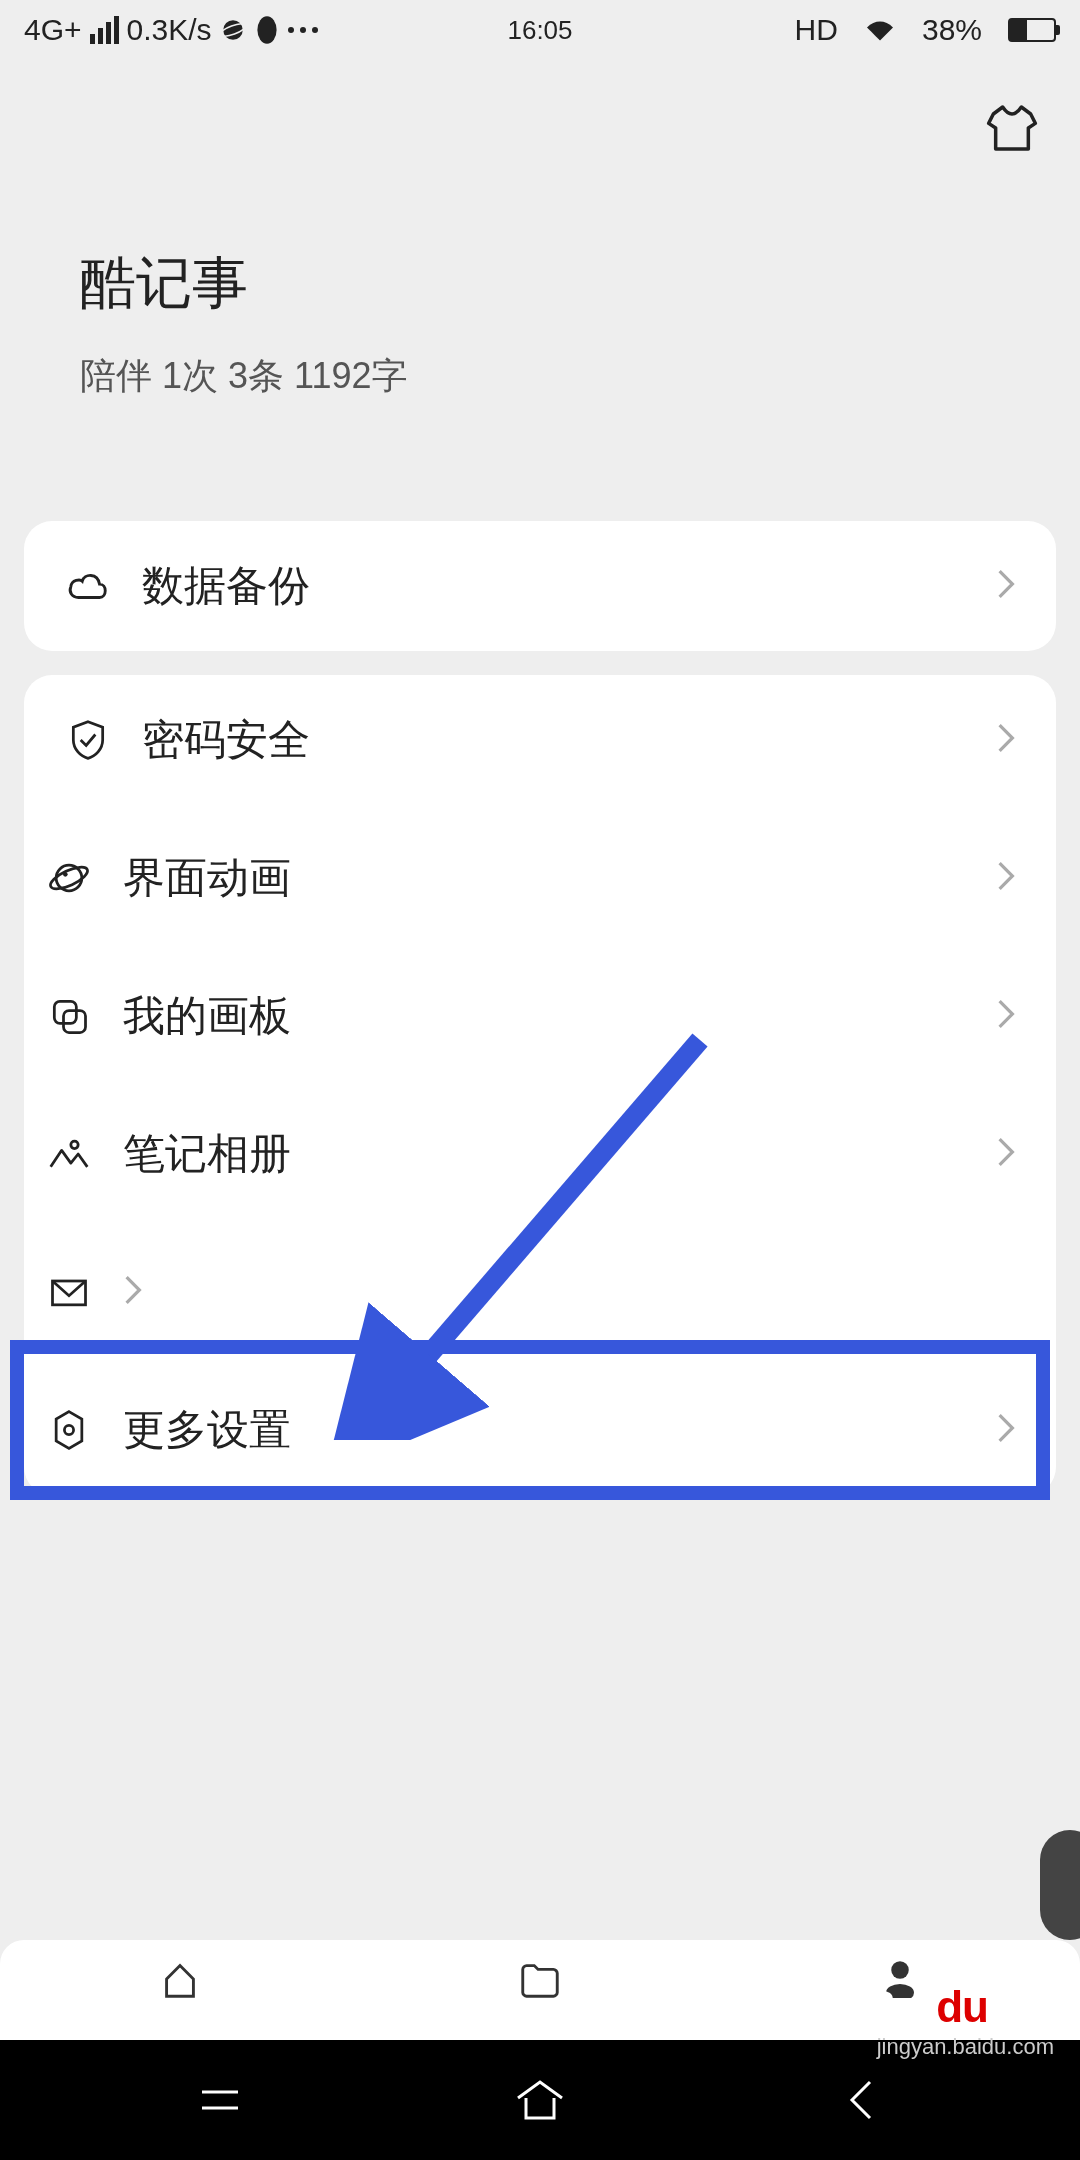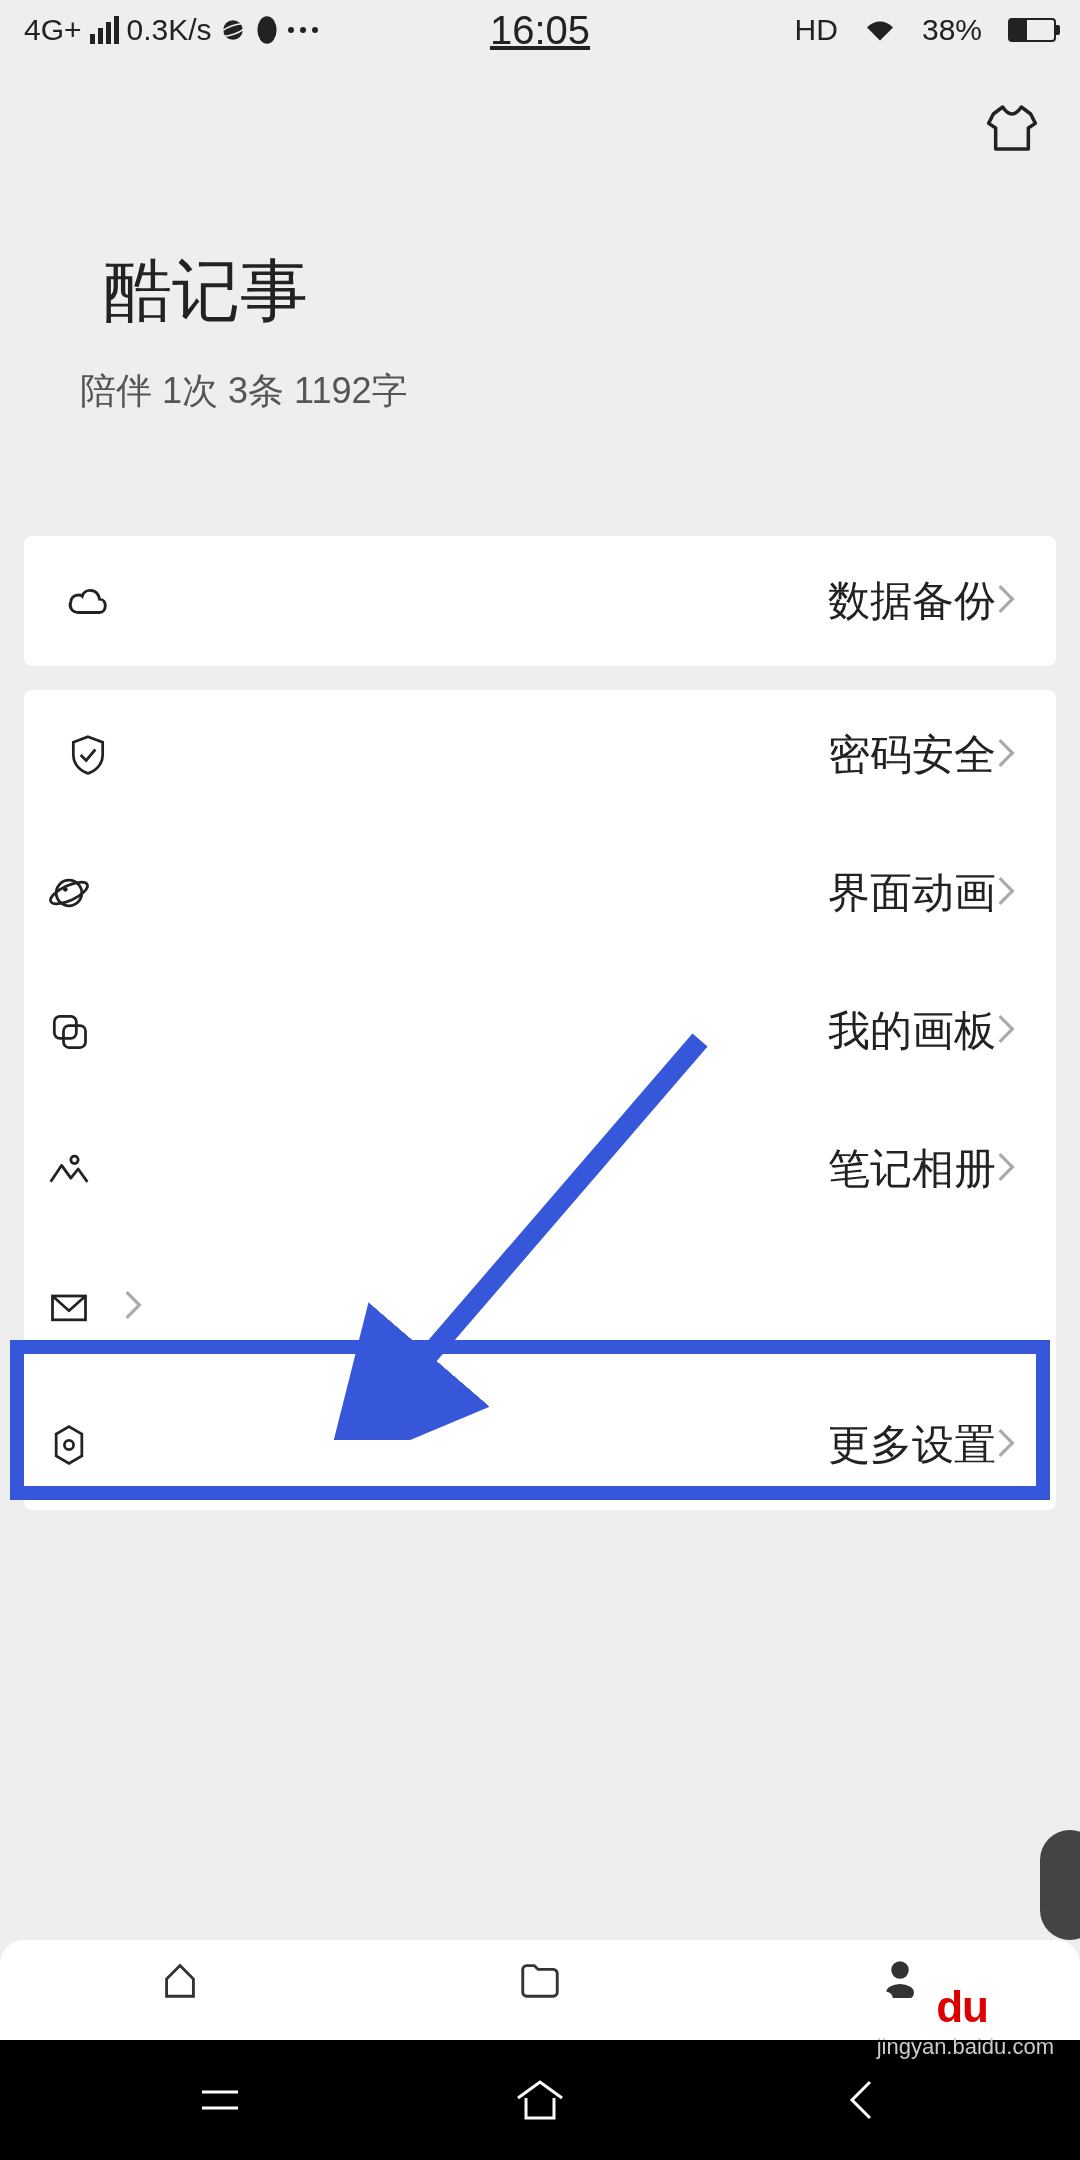--- a/index.html
+++ b/index.html
@@ -15,21 +15,21 @@
       height: 60px;
       display: flex;
       align-items: center;
       justify-content: space-between;
       padding: 0 24px;
       font-size: 30px;
       color: #222;
     }
     .status-left { display: flex; align-items: center; gap: 8px; }
     .status-right { display: flex; align-items: center; gap: 26px; }
-    .status-center { position: absolute; left: 50%; transform: translateX(-50%); font-size: 40px; text-decoration: underline; }
+    .status-center { position: absolute; left: 50%; transform: translateX(-50%); font-size: 26px; }
     .signal-bars { display: inline-flex; align-items: flex-end; gap: 3px; }
     .signal-bars span { width: 5px; background: #222; }
     .signal-bars span:nth-child(1) { height: 10px; }
     .signal-bars span:nth-child(2) { height: 16px; }
     .signal-bars span:nth-child(3) { height: 22px; }
     .signal-bars span:nth-child(4) { height: 28px; }
     .dots { display: flex; gap: 6px; }
     .dots span { width: 6px; height: 6px; border-radius: 50%; background: #222; }
     .battery { width: 48px; height: 24px; border: 2px solid #222; border-radius: 4px; position: relative; }
     .battery::after { content: ''; position: absolute; right: -6px; top: 5px; width: 4px; height: 10px; background: #222; border-radius: 0 2px 2px 0; }
@@ -38,38 +38,36 @@
     .header {
       padding: 40px 40px 0;
       display: flex;
       justify-content: flex-end;
     }
     
     .title-section {
       padding: 90px 80px 120px;
     }
     .title-section h1 {
-      font-size: 68px;
+      font-size: 56px;
       font-weight: 500;
       color: #222;
       margin-bottom: 30px;
-      margin-left: 24px;
     }
     .subtitle {
       font-size: 36px;
       color: #555;
       margin-top: 20px;
     }
     
     .card {
       background: #fff;
       margin: 0 24px 24px;
-      border-radius: 8px;
+      border-radius: 28px;
       overflow: hidden;
-      text-align: right;
     }
     .setting-item {
       display: flex;
       align-items: center;
       height: 130px;
       padding: 0 40px;
     }
     .setting-item + .setting-item { margin-top: 8px; padding-left: 21px; }
     .setting-icon {
       width: 48px;

